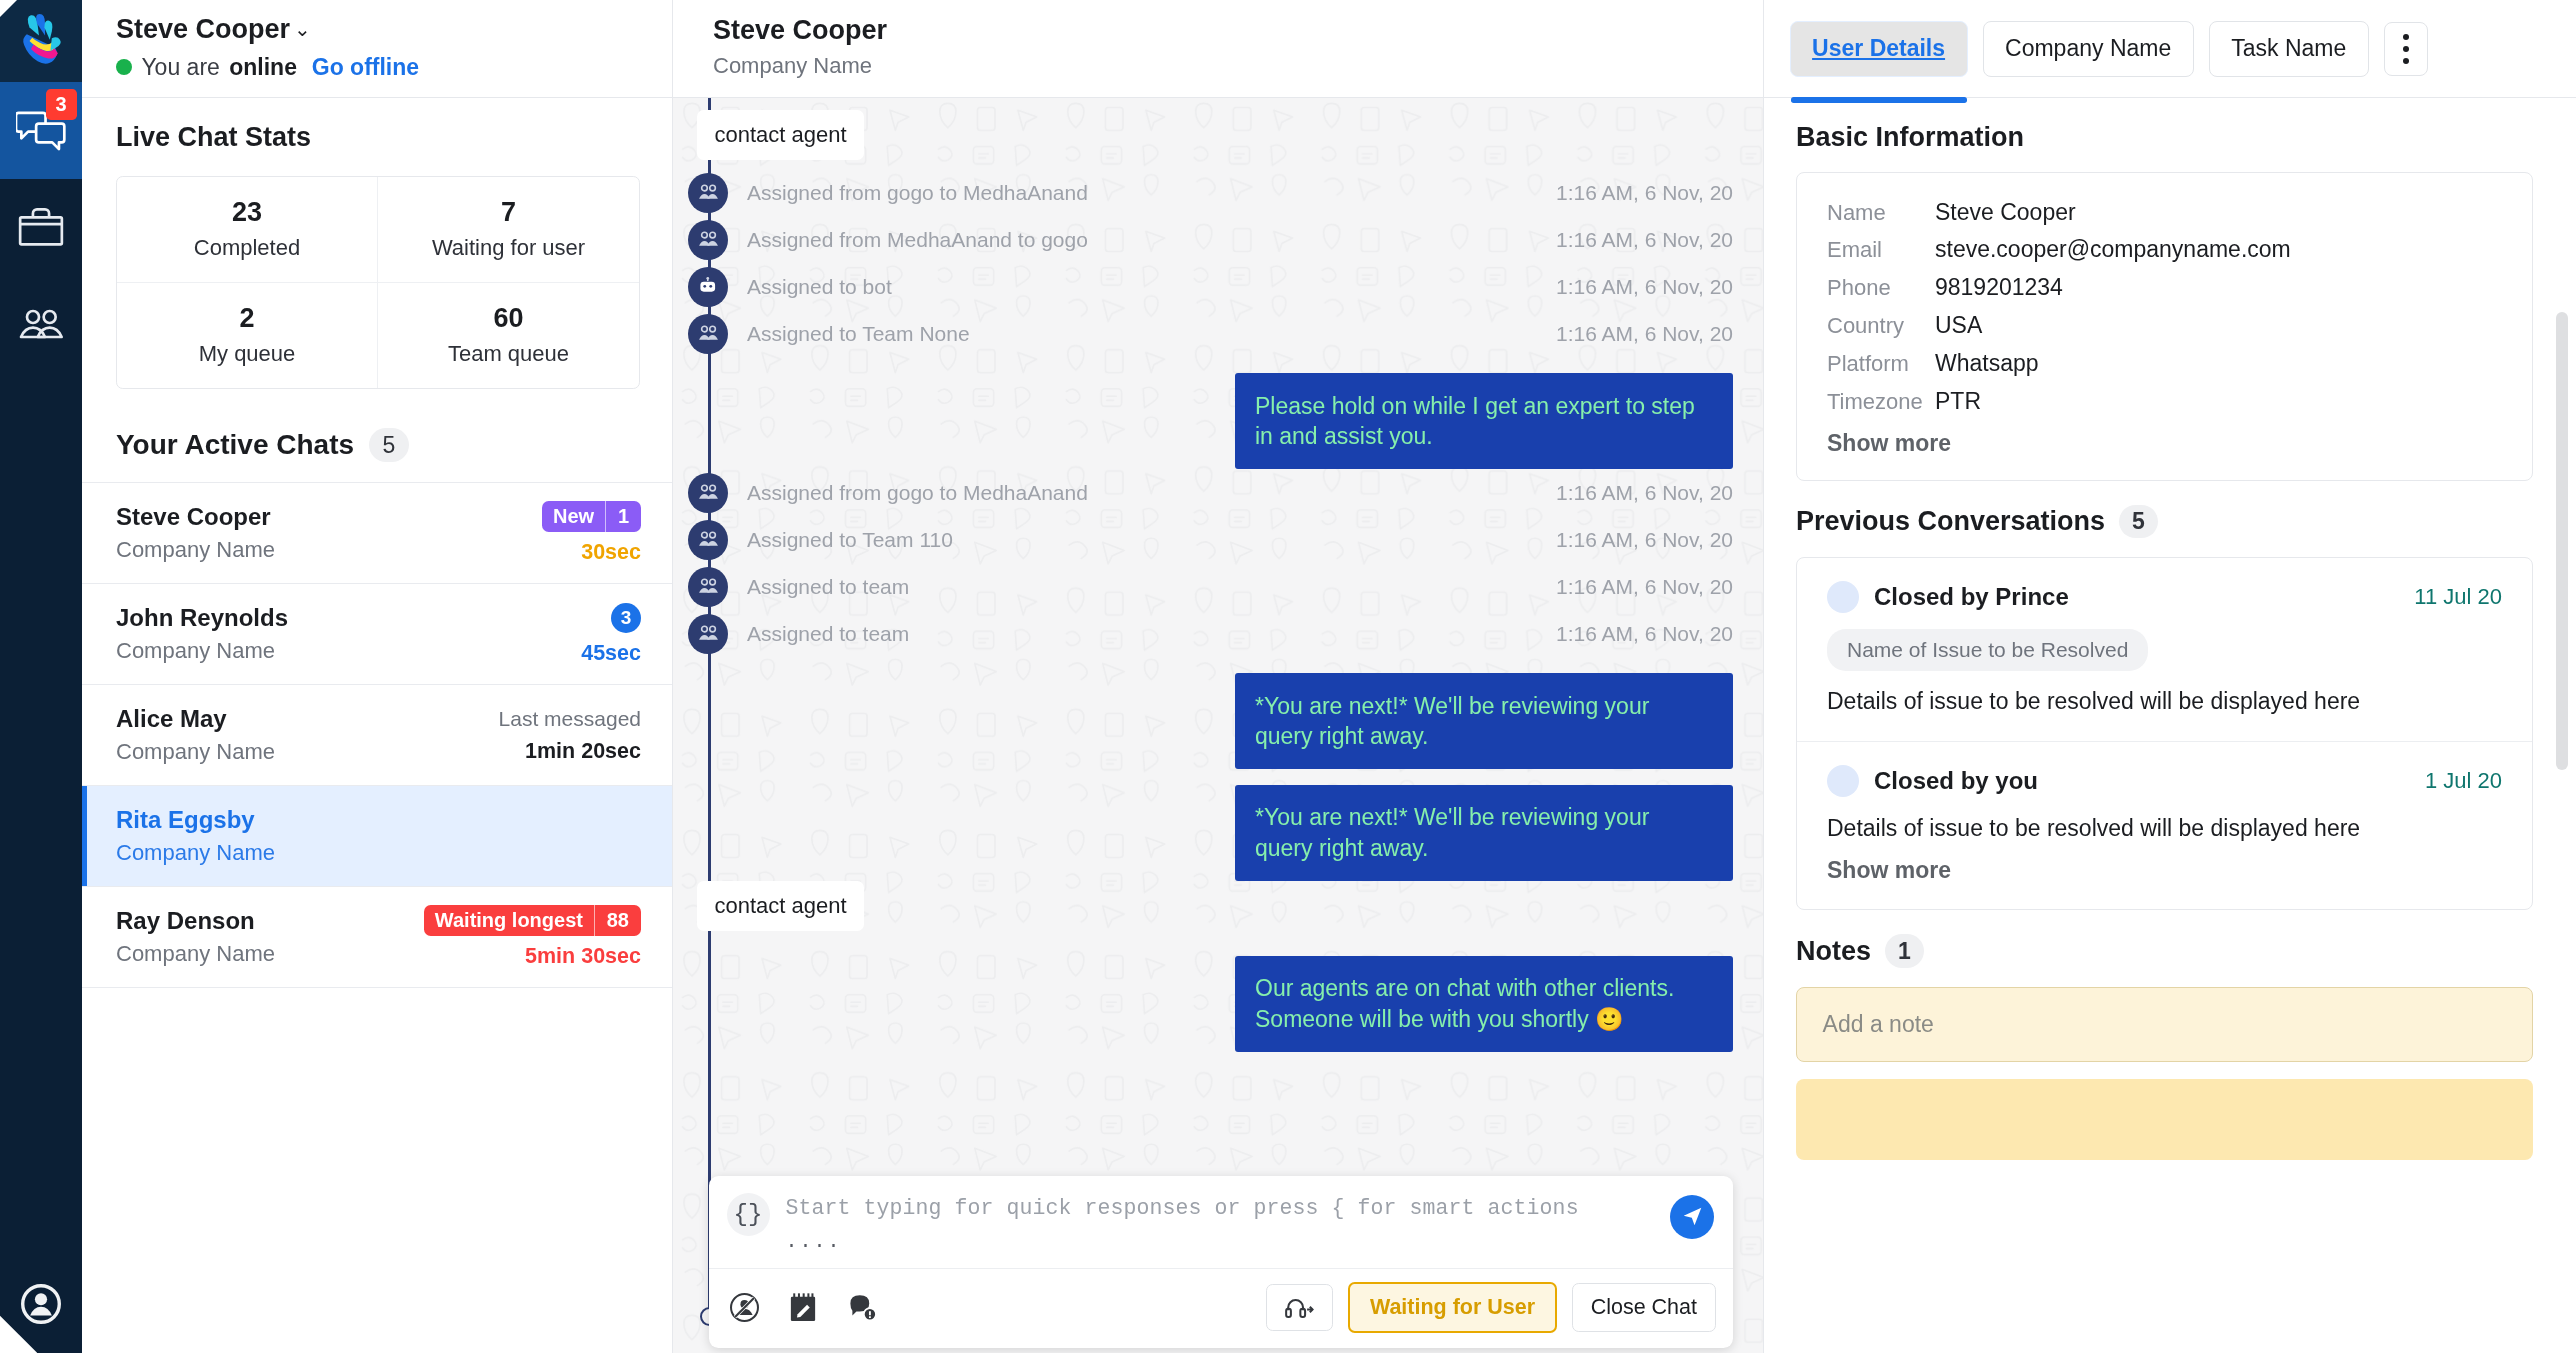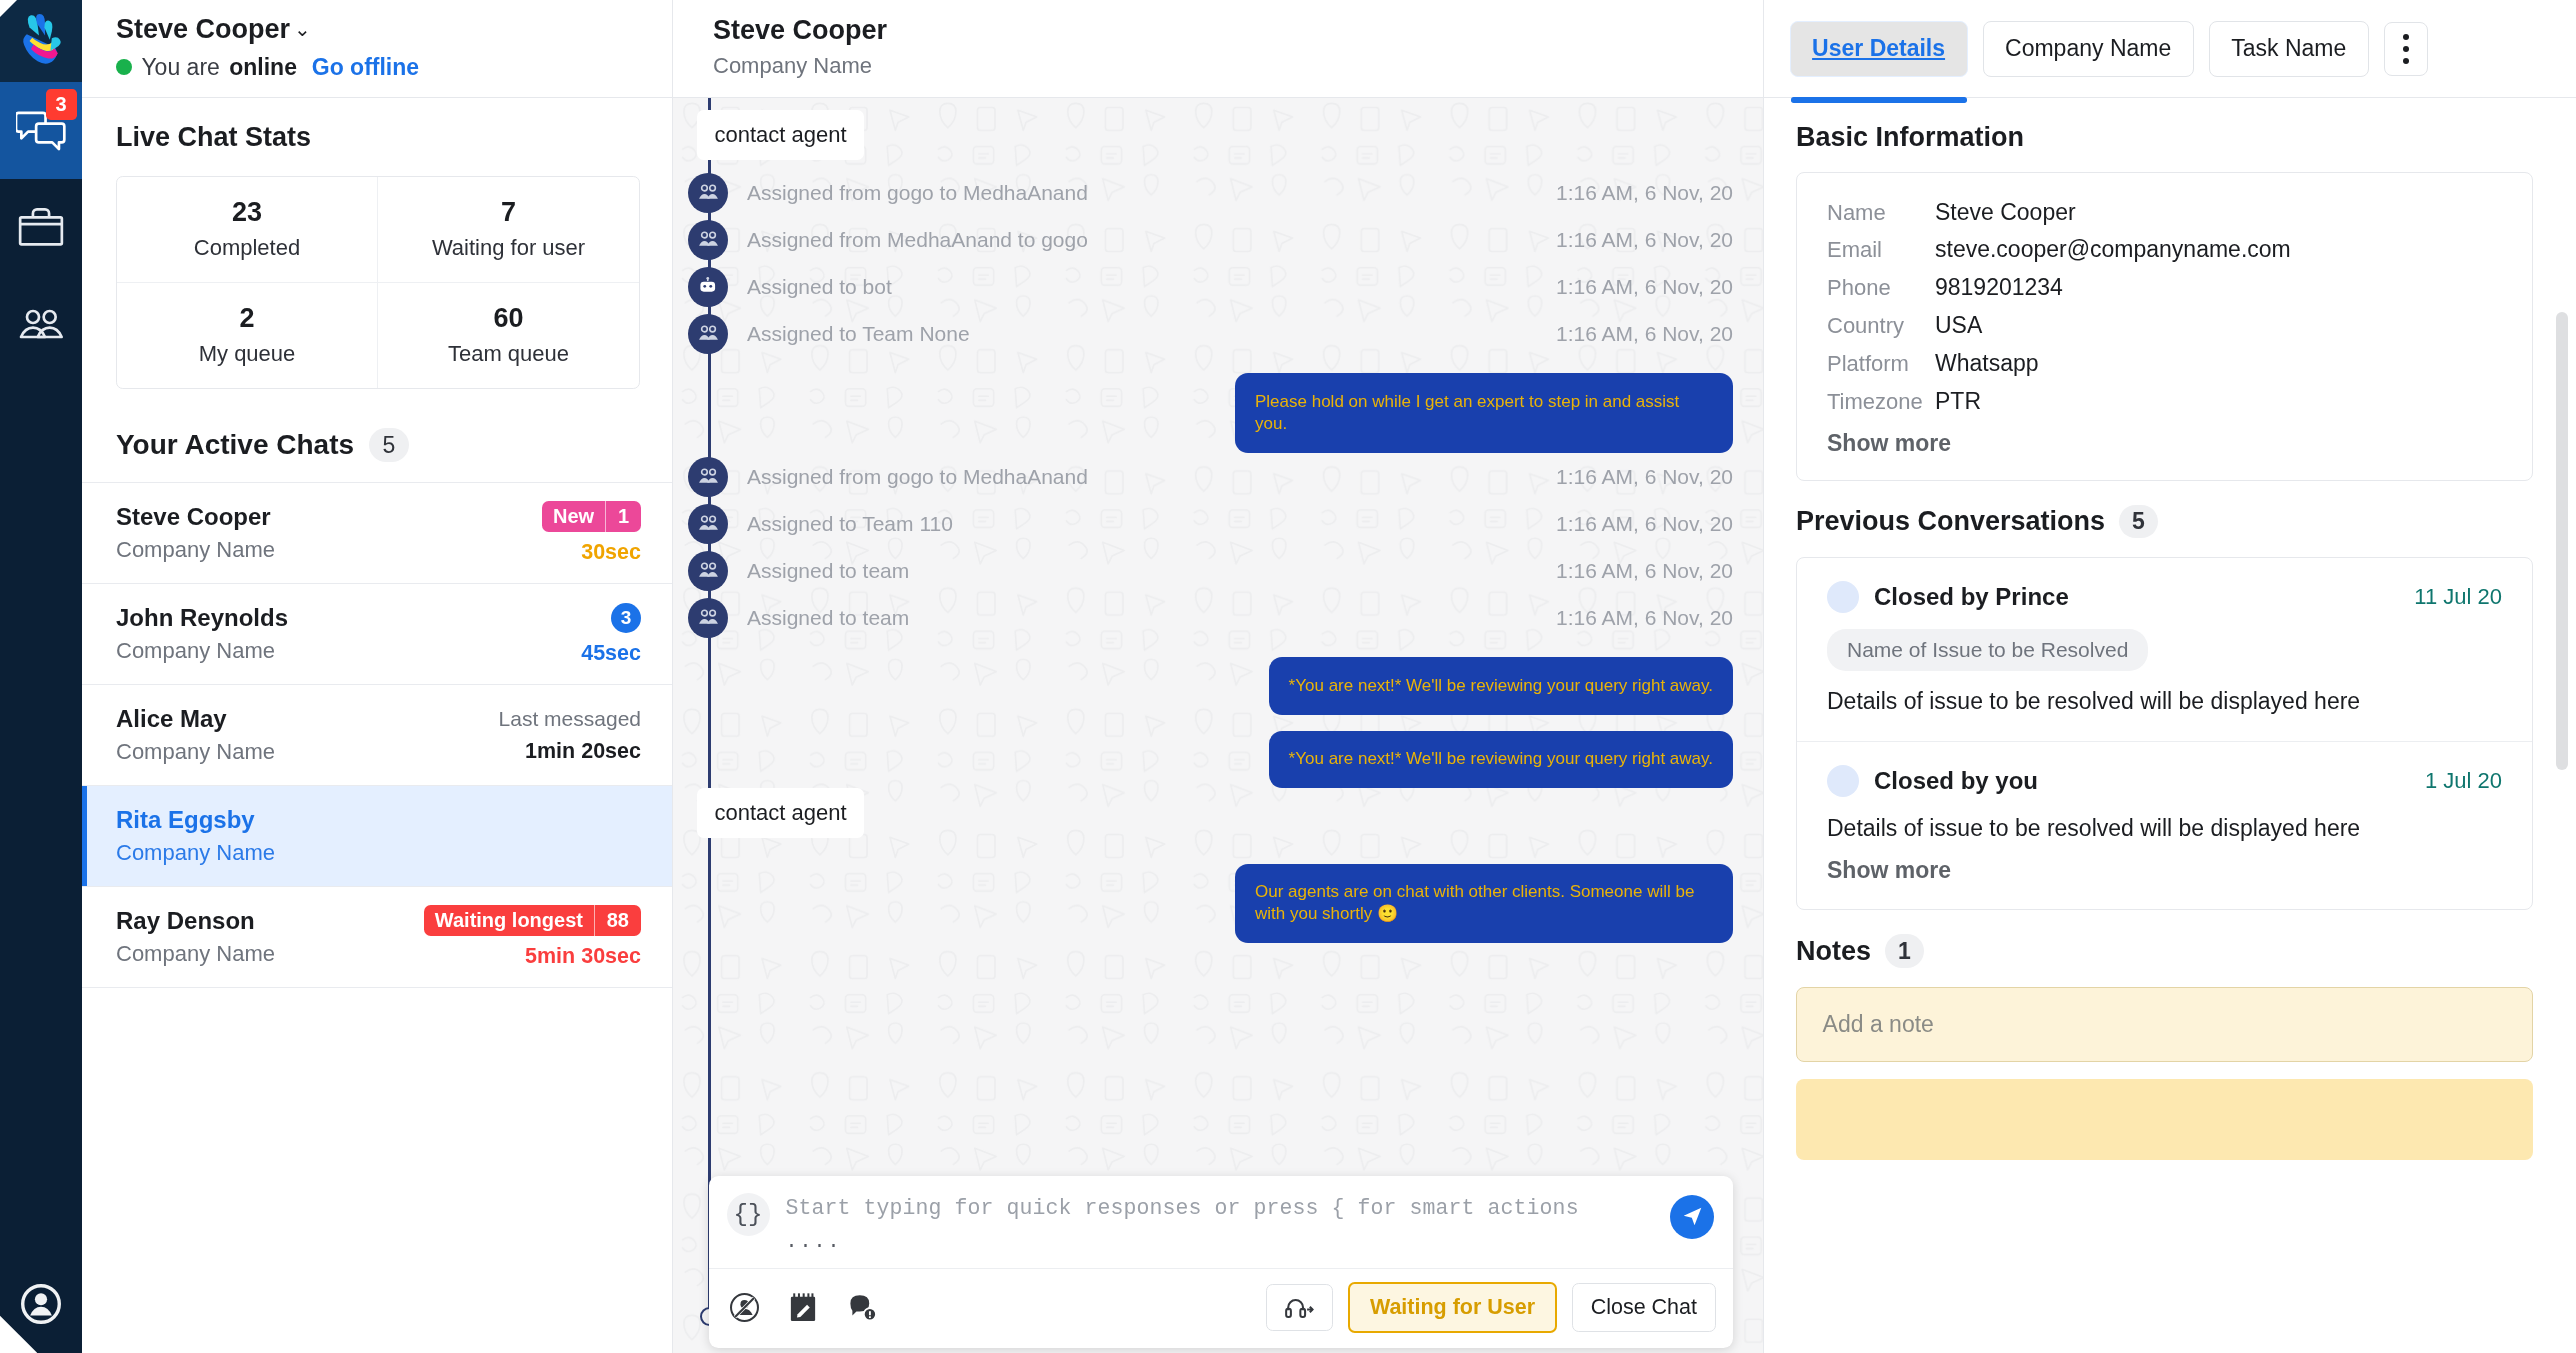--- a/index.html
+++ b/index.html
@@ -112,21 +112,21 @@
   .chat-row.selected .cr-name { color: #1b72e8; }
   .chat-row.selected .cr-company { color: #2b7ae8; }
   .cr-right { display:flex; flex-direction:column; align-items:flex-end; gap: 8px; }
 
   .badge-split {
     display:inline-flex; align-items:stretch; border-radius: 6.7px; overflow:hidden;
     font-size: 20px; font-weight: bold; color:#fff;
   }
   .badge-split .bs-lbl { padding: 4px 10.8px; }
   .badge-split .bs-num { padding: 4px 12px; border-left: 1.3px solid rgba(255,255,255,.6); }
-  .badge-split.amber { background:#ec4899; }
+  .badge-split.amber { background:#8b5cf6; }
   .badge-split.red   { background:#fa3e3e; }
   .badge-circle {
     background:#1b72e8; color:#fff; border-radius: 50%;
     width: 30px; height: 30px; font-size: 19px; font-weight:bold;
     display:flex; align-items:center; justify-content:center;
   }
   .cr-time { font-size: 21.5px; font-weight: bold; }
   .t-amber { color:#f0a400; }
   .t-blue  { color:#1b72e8; }
   .t-red   { color:#fa3e3e; }
@@ -170,22 +170,22 @@
   .event-icon {
     width: 40px; height: 40px; border-radius: 50%; background:#2d3c70;
     display:flex; align-items:center; justify-content:center; flex: 0 0 40px;
     z-index: 2;
   }
   .event-txt { font-size: 21px; color:#9ea2aa; margin-left: 19px; flex:1; }
   .event-time { font-size: 21px; color:#9ea2aa; }
 
   .msg-out-wrap { display:flex; justify-content:flex-end; margin: 16px 0 0 0; }
   .msg-out {
-    background:#1940ad; color:#eab308; border-radius: 13px;
-    padding: 17.5px 20px; font-size: 17px; line-height: 1.32;
+    background:#1940ad; color:#86efac; border-radius: 3px;
+    padding: 17.5px 20px; font-size: 23px; line-height: 1.32;
     max-width: 498px;
   }
 
   
   .composer-outer { position:absolute; left: 36px; right: 30px; bottom: 5.4px; }
   .composer {
     background:#fff; border-radius: 9.4px; box-shadow: 0 2px 10.8px rgba(0,0,0,.14);
     overflow: hidden;
   }
   .composer-top { display:flex; align-items:flex-start; padding: 17.5px 19px 15px 17.5px; position:relative; }

